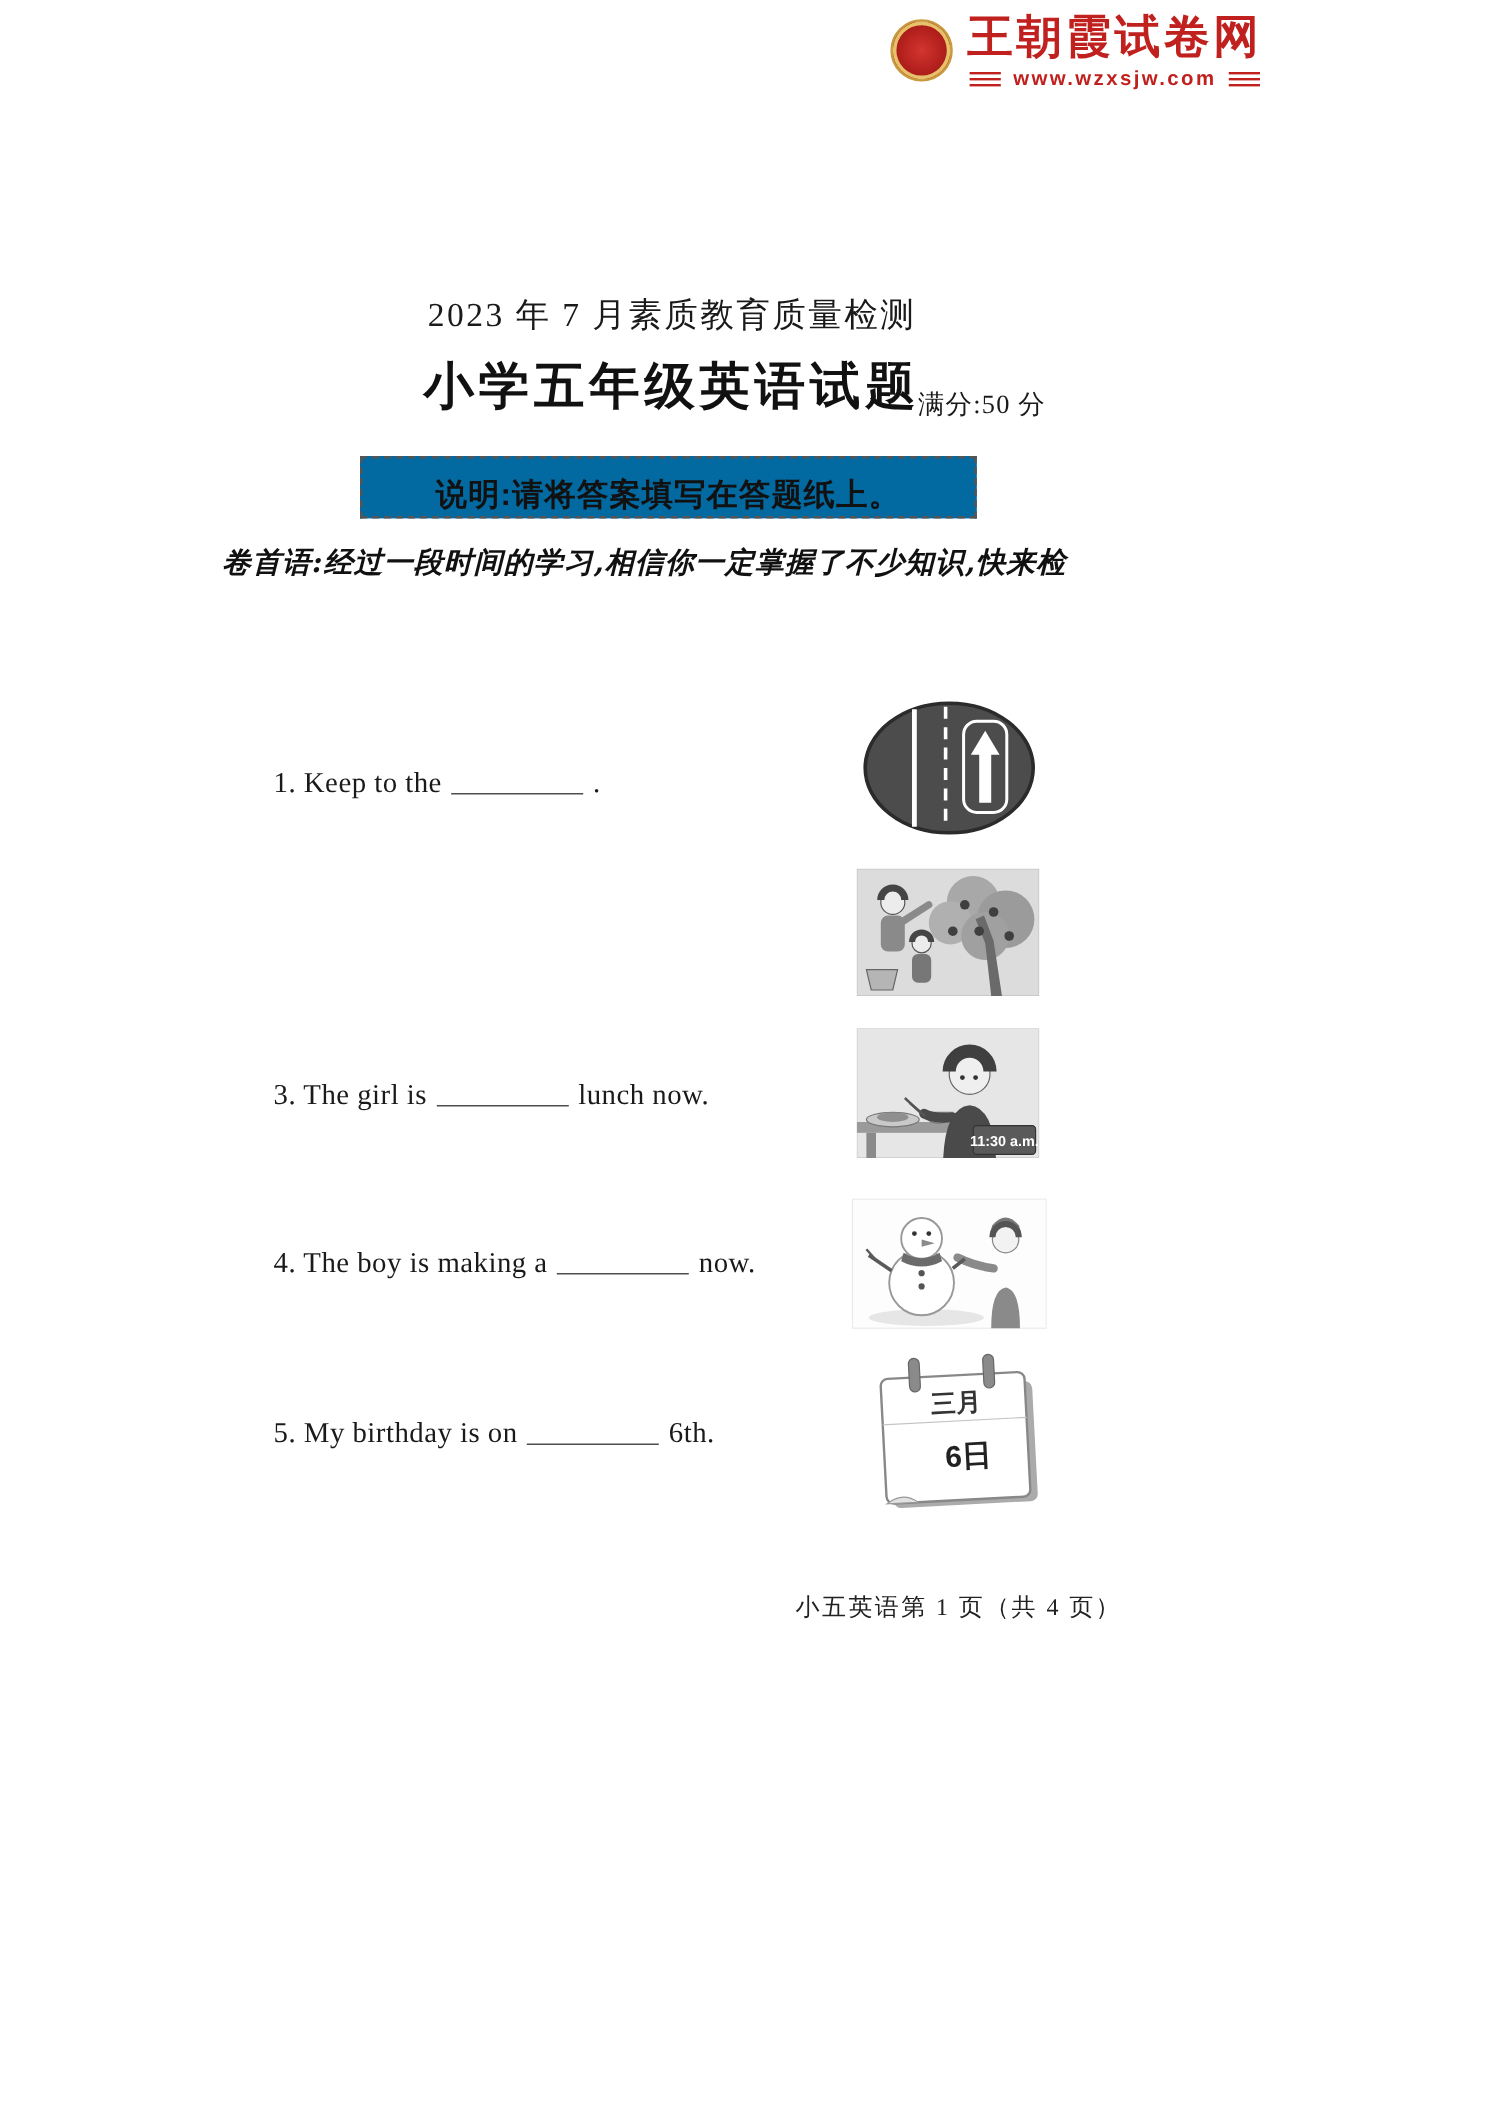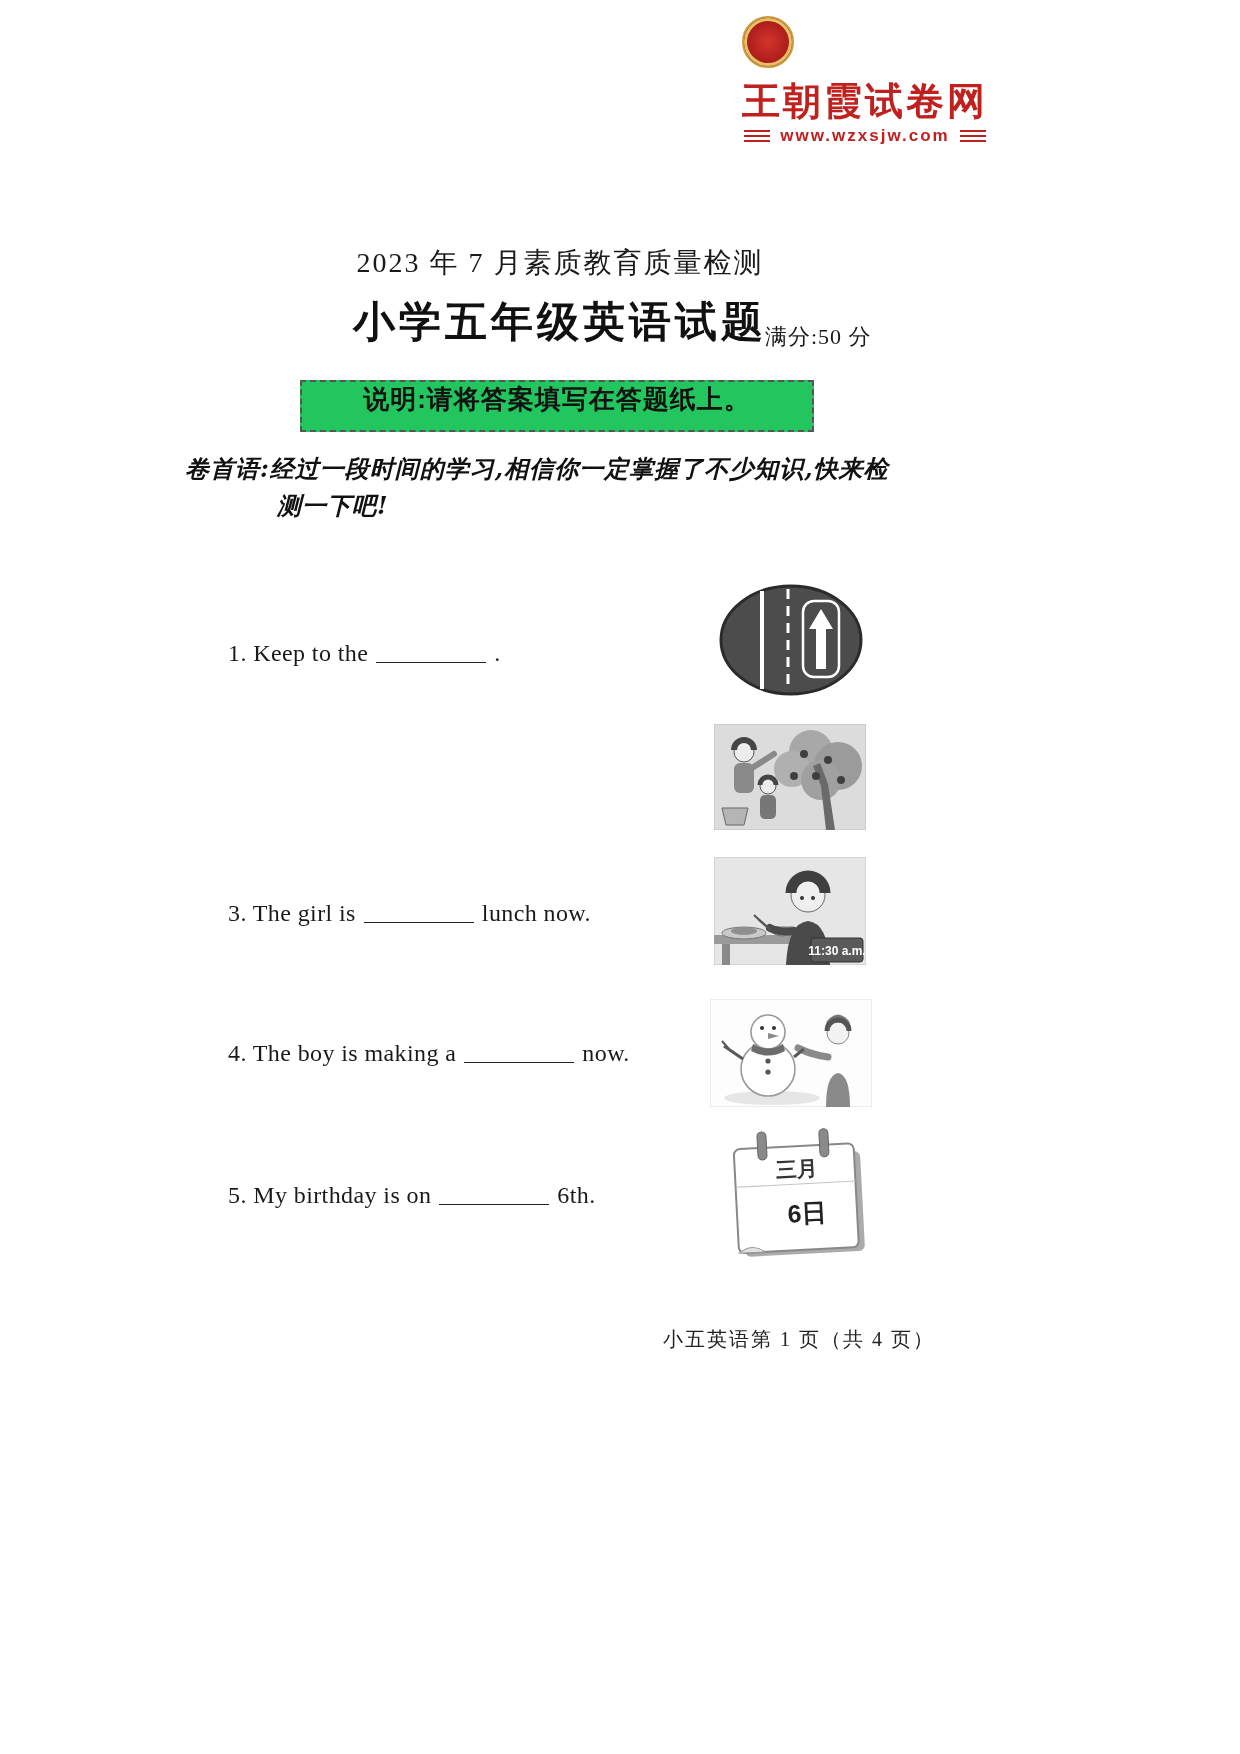--- a/index.html
+++ b/index.html
@@ -4,21 +4,21 @@
 <style>
   * { margin:0; padding:0; box-sizing:border-box; }
   html,body { background:#fff; }
   .page {
     position:relative; width:1240px; height:1754px; background:#ffffff;
     font-family:"Liberation Serif", serif; color:#1a1a1a; overflow:hidden;
     margin:0 auto;
   }
 
   
-  .brand { position:absolute; top:10px; left:742px; display:flex; align-items:flex-start; gap:12px;flex-direction:column; }
+  .brand { position:absolute; top:10px; left:742px; display:flex; align-items:flex-start; gap:12px; }
   .seal-icon {
     width:52px; height:52px; border-radius:50%; margin-top:6px;
     background:radial-gradient(circle, #d4352f 0%, #b01f1c 55%, #8f1714 100%);
     border:2px solid #c89a3f;
     box-shadow: inset 0 0 0 3px #e7c06a;
     flex:0 0 auto;
   }
   .brand-text { display:flex; flex-direction:column; align-items:center; }
   .brand-name {
     font-family:"Liberation Sans", sans-serif; font-weight:bold; font-size:38px;
@@ -41,23 +41,23 @@
   }
   .main-title {
     position:absolute; top:294px; left:185px; width:750px; text-align:center;
     font-family:"Liberation Sans", sans-serif; font-weight:900; font-size:42px;
     letter-spacing:4px; color:#111;
   }
   .full-score { position:absolute; top:322px; left:765px; font-size:22px; letter-spacing:1px; }
 
   .notice-box {
     position:absolute; top:380px; left:300px; width:514px; height:52px;
-    border:2px dashed #555; display:flex; align-items:flex-start; justify-content:center;
+    border:2px dashed #555; display:flex; align-items:flex-end; justify-content:center;
     font-family:"Liberation Sans", sans-serif; font-weight:bold; font-size:26px;
-    letter-spacing:1px; color:#111; background:#22c55e;
+    letter-spacing:1px; color:#111; background:#0369a1;
   }
 
   .preface {
     position:absolute; top:450px; left:185px; width:780px;
     font-family:"DejaVu Serif", serif; font-weight:bold; font-style:italic;
     font-size:24px; line-height:1.55; letter-spacing:1px; color:#111;
   }
   .preface .line2 { padding-left:92px; }
 
   .section-heading {
@@ -111,21 +111,20 @@
   <div class="exam-session">2023 年 7 月素质教育质量检测</div>
   <div class="main-title">小学五年级英语试题</div>
   <div class="full-score">满分:50 分</div>
 
   <div class="notice-box">
     <span>说明:请将答案填写在答题纸上。</span>
   </div>
 
   <div class="preface">
     <div class="line1">卷首语:经过一段时间的学习,相信你一定掌握了不少知识,快来检</div>
-    <div class="line2">测一下吧!</div>
   </div>
 
 
   <div class="q-text q1-text">
     <span>1. Keep to the</span><span class="blank"></span><span>.</span>
   </div>
   <div class="q-img img-road">
     <svg viewBox="0 0 146 114" xmlns="http://www.w3.org/2000/svg">
       <ellipse cx="73" cy="57" rx="70" ry="54" fill="#4c4c4c" stroke="#2b2b2b" stroke-width="3"></ellipse>
       <line x1="44" y1="8" x2="44" y2="106" stroke="#ffffff" stroke-width="4"></line>

